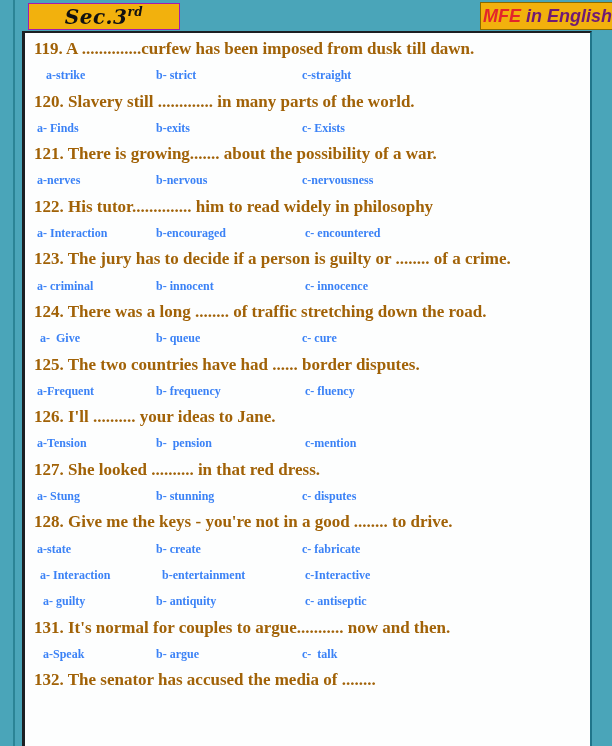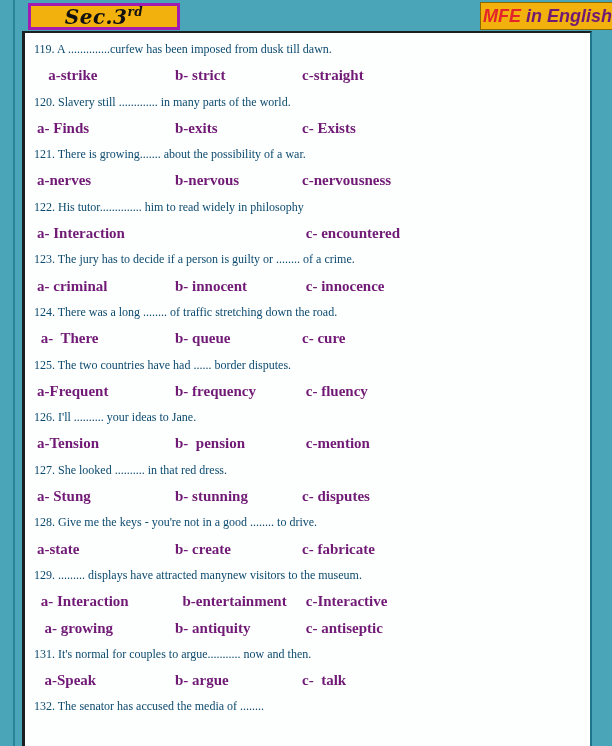--- a/index.html
+++ b/index.html
@@ -15,21 +15,21 @@
     position: absolute;
     left: 13px; top: 0;
     width: 2px; height: 746px;
     background: #2B8496;
   }
   .sec-badge {
     position: absolute;
     left: 28px; top: 3px;
     width: 152px; height: 27px;
     background: #F2B10D;
-    border: 3px solid #a21caf;
+    border: 1px solid #a21caf;
     box-sizing: border-box;
     display: flex; align-items: center; justify-content: center;
   }
   .sec-text {
     font-family: "DejaVu Serif", serif;
     font-weight: bold;
     font-style: italic;
     font-size: 20px;
     color: #111;
     letter-spacing: 0.5px;
@@ -63,37 +63,37 @@
     border-left: 3px solid #1C1F22;
     border-top: 2px solid #1C1F22;
     border-right: 2px solid #20758A;
     box-sizing: border-box;
     padding: 3px 0 0 5px;
     overflow: hidden;
   }
   .q-line {
     height: 26.3px;
     line-height: 26.3px;
-    font-size: 12px;
-    font-weight: 400;
-    color: #0c4a6e;
+    font-size: 17px;
+    font-weight: 700;
+    color: #a16207;
     padding-left: 4px;
     white-space: pre;
   }
   .opt-line {
     position: relative;
     height: 26.3px;
     line-height: 26.3px;
-    font-size: 15px;
+    font-size: 12px;
     font-weight: 700;
-    color: #701a75;
+    color: #3b82f6;
   }
   .opt { position: absolute; white-space: pre; top: 0; }
   .opt-a { left: 7px; }
-  .opt-b { left: 145px; }
+  .opt-b { left: 126px; }
   .opt-c { left: 272px; }
 </style>
 </head>
 <body>
 
 <div class="page">
   <div class="left-accent"></div>
 
   <div class="sec-badge">
     <span class="sec-text"><span>Sec.3</span><sup>rd</sup></span>
@@ -117,31 +117,32 @@
         </div>
         <div class="q-line">121. There is growing....... about the possibility of a war.</div>
         <div class="opt-line">
           <span class="opt opt-a">a-nerves</span>
           <span class="opt opt-b">b-nervous</span>
           <span class="opt opt-c">c-nervousness</span>
         </div>
         <div class="q-line">122. His tutor.............. him to read widely in philosophy</div>
         <div class="opt-line">
           <span class="opt opt-a">a- Interaction</span>
+          <span class="opt opt-b">b-encouraged</span>
           <span class="opt opt-c"> c- encountered</span>
         </div>
         <div class="q-line">123. The jury has to decide if a person is guilty or ........ of a crime.</div>
         <div class="opt-line">
           <span class="opt opt-a">a- criminal</span>
           <span class="opt opt-b">b- innocent</span>
           <span class="opt opt-c"> c- innocence</span>
         </div>
         <div class="q-line">124. There was a long ........ of traffic stretching down the road.</div>
         <div class="opt-line">
-          <span class="opt opt-a"> a-  There</span>
+          <span class="opt opt-a"> a-  Give</span>
           <span class="opt opt-b">b- queue</span>
           <span class="opt opt-c">c- cure</span>
         </div>
         <div class="q-line">125. The two countries have had ...... border disputes.</div>
         <div class="opt-line">
           <span class="opt opt-a">a-Frequent</span>
           <span class="opt opt-b">b- frequency</span>
           <span class="opt opt-c"> c- fluency</span>
         </div>
         <div class="q-line">126. I'll .......... your ideas to Jane.</div>
@@ -155,28 +156,27 @@
           <span class="opt opt-a">a- Stung</span>
           <span class="opt opt-b">b- stunning</span>
           <span class="opt opt-c">c- disputes</span>
         </div>
         <div class="q-line">128. Give me the keys - you're not in a good ........ to drive.</div>
         <div class="opt-line">
           <span class="opt opt-a">a-state</span>
           <span class="opt opt-b">b- create</span>
           <span class="opt opt-c">c- fabricate</span>
         </div>
-        <div class="q-line">129. ......... displays have attracted manynew visitors to the museum.</div>
         <div class="opt-line">
           <span class="opt opt-a"> a- Interaction</span>
           <span class="opt opt-b">  b-entertainment</span>
           <span class="opt opt-c"> c-Interactive</span>
         </div>
         <div class="opt-line">
-          <span class="opt opt-a">  a- growing</span>
+          <span class="opt opt-a">  a- guilty</span>
           <span class="opt opt-b">b- antiquity</span>
           <span class="opt opt-c"> c- antiseptic</span>
         </div>
         <div class="q-line">131. It's normal for couples to argue........... now and then.</div>
         <div class="opt-line">
           <span class="opt opt-a">  a-Speak</span>
           <span class="opt opt-b">b- argue</span>
           <span class="opt opt-c">c-  talk</span>
         </div>
         <div class="q-line">132. The senator has accused the media of ........</div>

